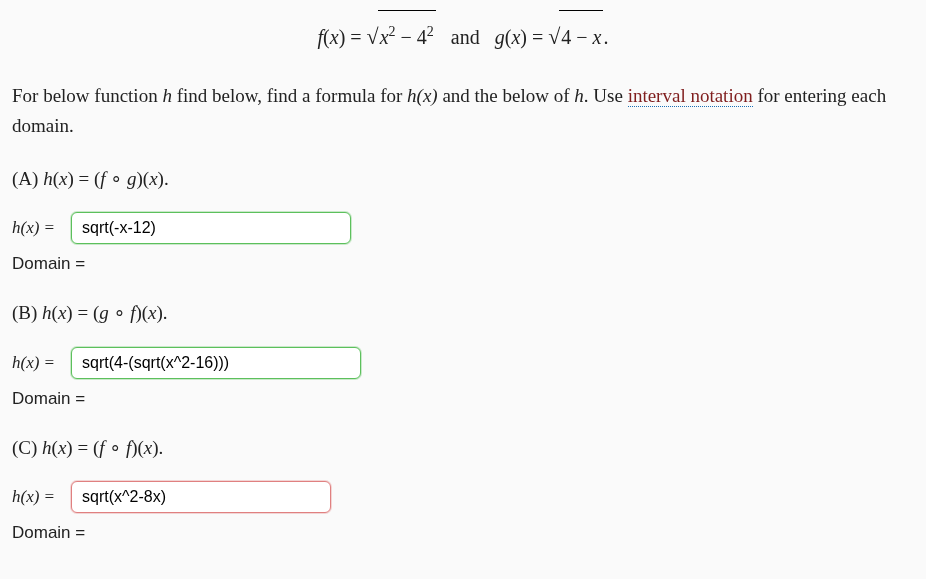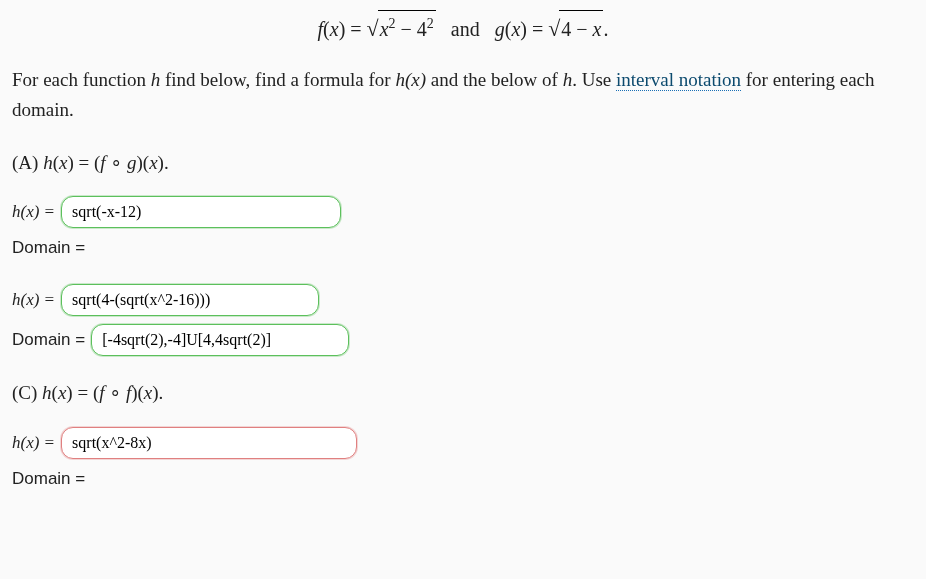--- a/index.html
+++ b/index.html
@@ -18,110 +18,111 @@
     font-family: 'Times New Roman', Times, serif;
     font-size: 20px;
   }
   .instructions {
     font-family: 'Times New Roman', Times, serif;
     font-size: 19px;
     margin-bottom: 24px;
     line-height: 1.6;
   }
   .link {
-    color: #0c4a6e;
+    color: #7f1d1d;
     border-bottom: 1px dotted #1a6fb5;
     cursor: pointer;
   }
   .part {
     margin-bottom: 8px;
     margin-top: 24px;
   }
   .part-label {
     font-family: 'Times New Roman', Times, serif;
     font-size: 19px;
     margin-bottom: 20px;
     margin-top: 18px;
   }
   .answer-row {
     display: flex;
     align-items: center;
     margin-bottom: 8px;
+    gap: 10px;
   }
   .answer-label {
     font-family: Arial, Helvetica, sans-serif;
     font-size: 17px;
     margin-right: 6px;
     white-space: nowrap;
   }
   .ital { font-style: italic; font-family: 'Times New Roman', serif; }
   .input-box {
     height: 32px;
     padding: 8px 10px;
     font-size: 16px;
-    font-family: Liberation Serif, serif;
-    border-radius: 12px;
+    font-family: Liberation Sans, sans-serif;
+    border-radius: 6px;
     background: #fff;
     outline: none;
   }
   .input-box.correct {
     border: 1px solid #5cc05c;
     box-shadow: 0 0 0 1px rgba(92,192,92,0.3);
   }
   .input-box.incorrect {
     border: 1px solid #e08080;
     box-shadow: 0 0 0 1px rgba(224,128,128,0.3);
   }
   .w-a { width: 280px; }
-  .w-b { width: 258px; }
-  .w-c { width: 296px; }
+  .w-b { width: 290px; }
+  .w-c { width: 260px; }
   .sqrt {
     display: inline-block;
     position: relative;
   }
   .sqrt::before {
     content: "√";
     font-size: 22px;
   }
   .sqrt .radicand {
     border-top: 1.3px solid #000;
-    padding: 4px 2px;
+    padding: 12px 2px;
     display: inline-block;
     margin-left: -1px;
   }
   sup { font-size: 0.7em; vertical-align: super; line-height: 0; }
 </style>
 </head>
 <body>
 
 <div class="formula-header"><span class="ital">f</span>(<span class="ital">x</span>) = <span class="sqrt"><span class="radicand"><span class="ital">x</span><sup>2</sup> − 4<sup>2</sup></span></span>&nbsp;&nbsp;&nbsp;and&nbsp;&nbsp;&nbsp;<span class="ital">g</span>(<span class="ital">x</span>) = <span class="sqrt"><span class="radicand">4 − <span class="ital">x</span></span></span>.</div>
 
 <div class="instructions">
-  <span>For each function </span><span class="ital">h</span><span> find below, find a formula for </span><span class="ital">h(x)</span><span> and the below of </span><span class="ital">h</span><span>. Use </span><span class="link">interval notation</span><span> for entering each domain.</span>
+  <span>For below function </span><span class="ital">h</span><span> find below, find a formula for </span><span class="ital">h(x)</span><span> and the below of </span><span class="ital">h</span><span>. Use </span><span class="link">interval notation</span><span> for entering each domain.</span>
 </div>
 
 <div class="part">
   <div class="part-label">(A) <span class="ital">h</span>(<span class="ital">x</span>) = (<span class="ital">f</span> ∘ <span class="ital">g</span>)(<span class="ital">x</span>).</div>
   <div class="answer-row">
     <span class="answer-label"><span class="ital">h(x) = </span></span>
     <input class="input-box w-a correct" value="sqrt(-x-12)" style="">
   </div>
   <div class="answer-row">
     <span class="answer-label">Domain = </span>
   </div>
 </div>
 
 <div class="part">
+  <div class="part-label">(B) <span class="ital">h</span>(<span class="ital">x</span>) = (<span class="ital">g</span> ∘ <span class="ital">f</span>)(<span class="ital">x</span>).</div>
   <div class="answer-row">
     <span class="answer-label"><span class="ital">h(x) = </span></span>
     <input class="input-box w-b correct" value="sqrt(4-(sqrt(x^2-16)))" style="">
   </div>
   <div class="answer-row">
     <span class="answer-label">Domain = </span>
-    <input class="input-box w-b correct" value="[-4sqrt(2),-4]U[4,4sqrt(2)]" style="">
   </div>
 </div>
 
 <div class="part">
   <div class="part-label">(C) <span class="ital">h</span>(<span class="ital">x</span>) = (<span class="ital">f</span> ∘ <span class="ital">f</span>)(<span class="ital">x</span>).</div>
   <div class="answer-row">
     <span class="answer-label"><span class="ital">h(x) = </span></span>
     <input class="input-box w-c incorrect" value="sqrt(x^2-8x)" style="">
   </div>
   <div class="answer-row">

